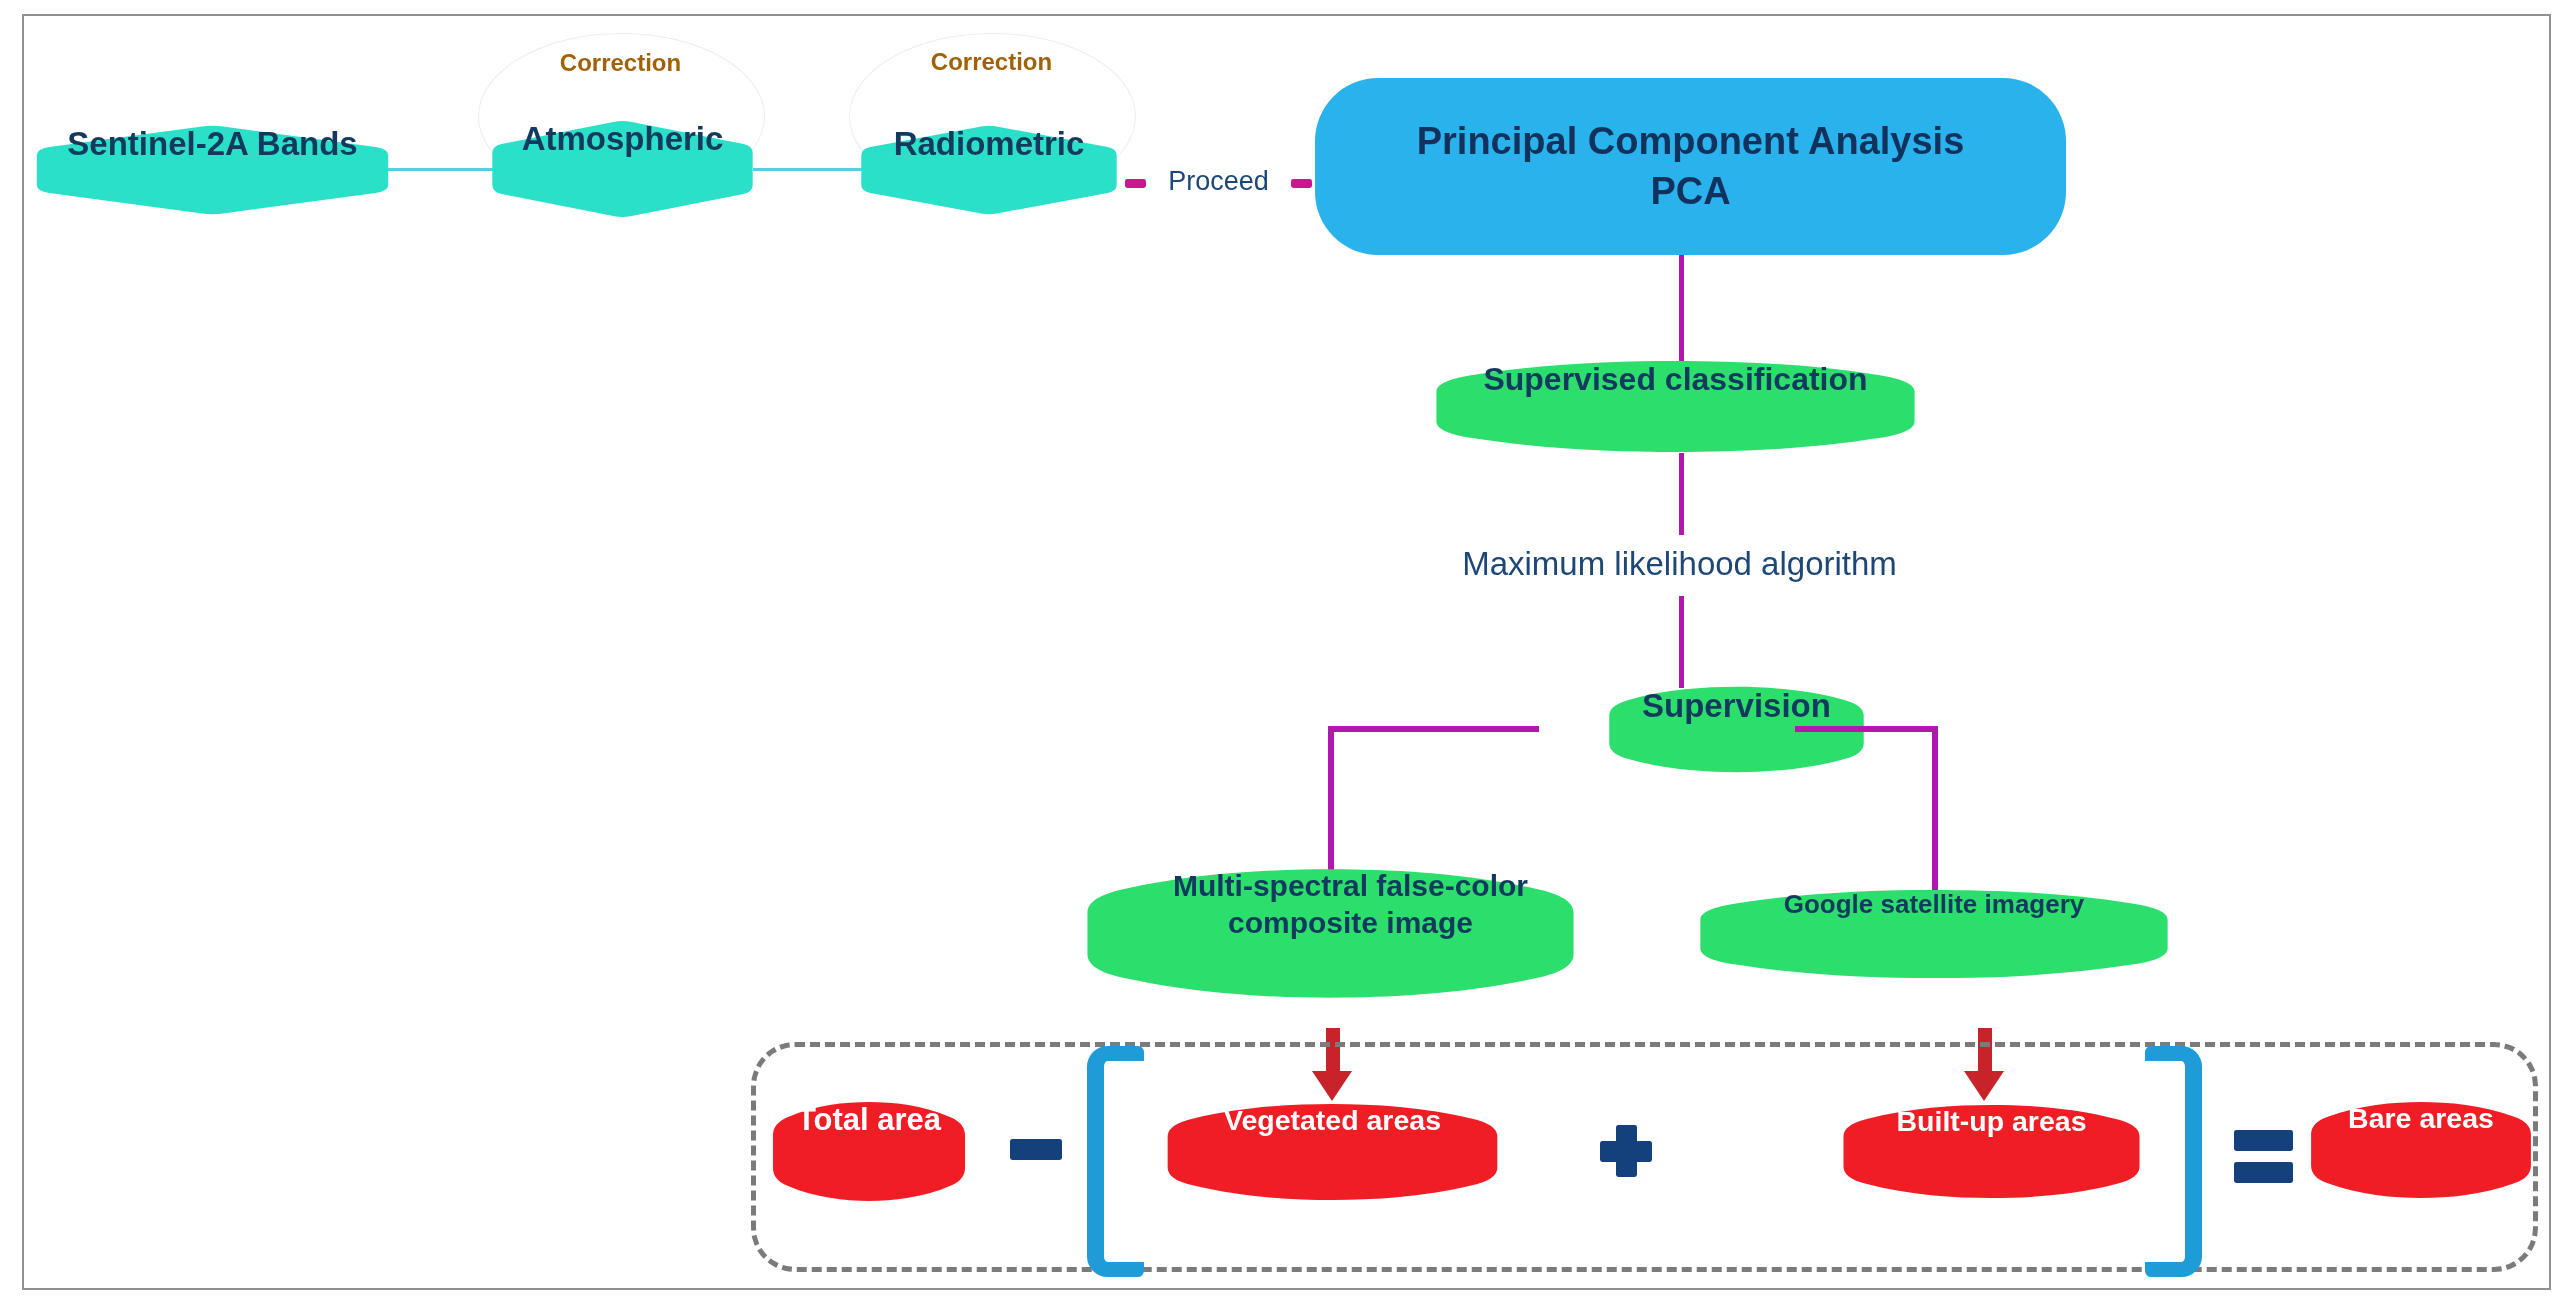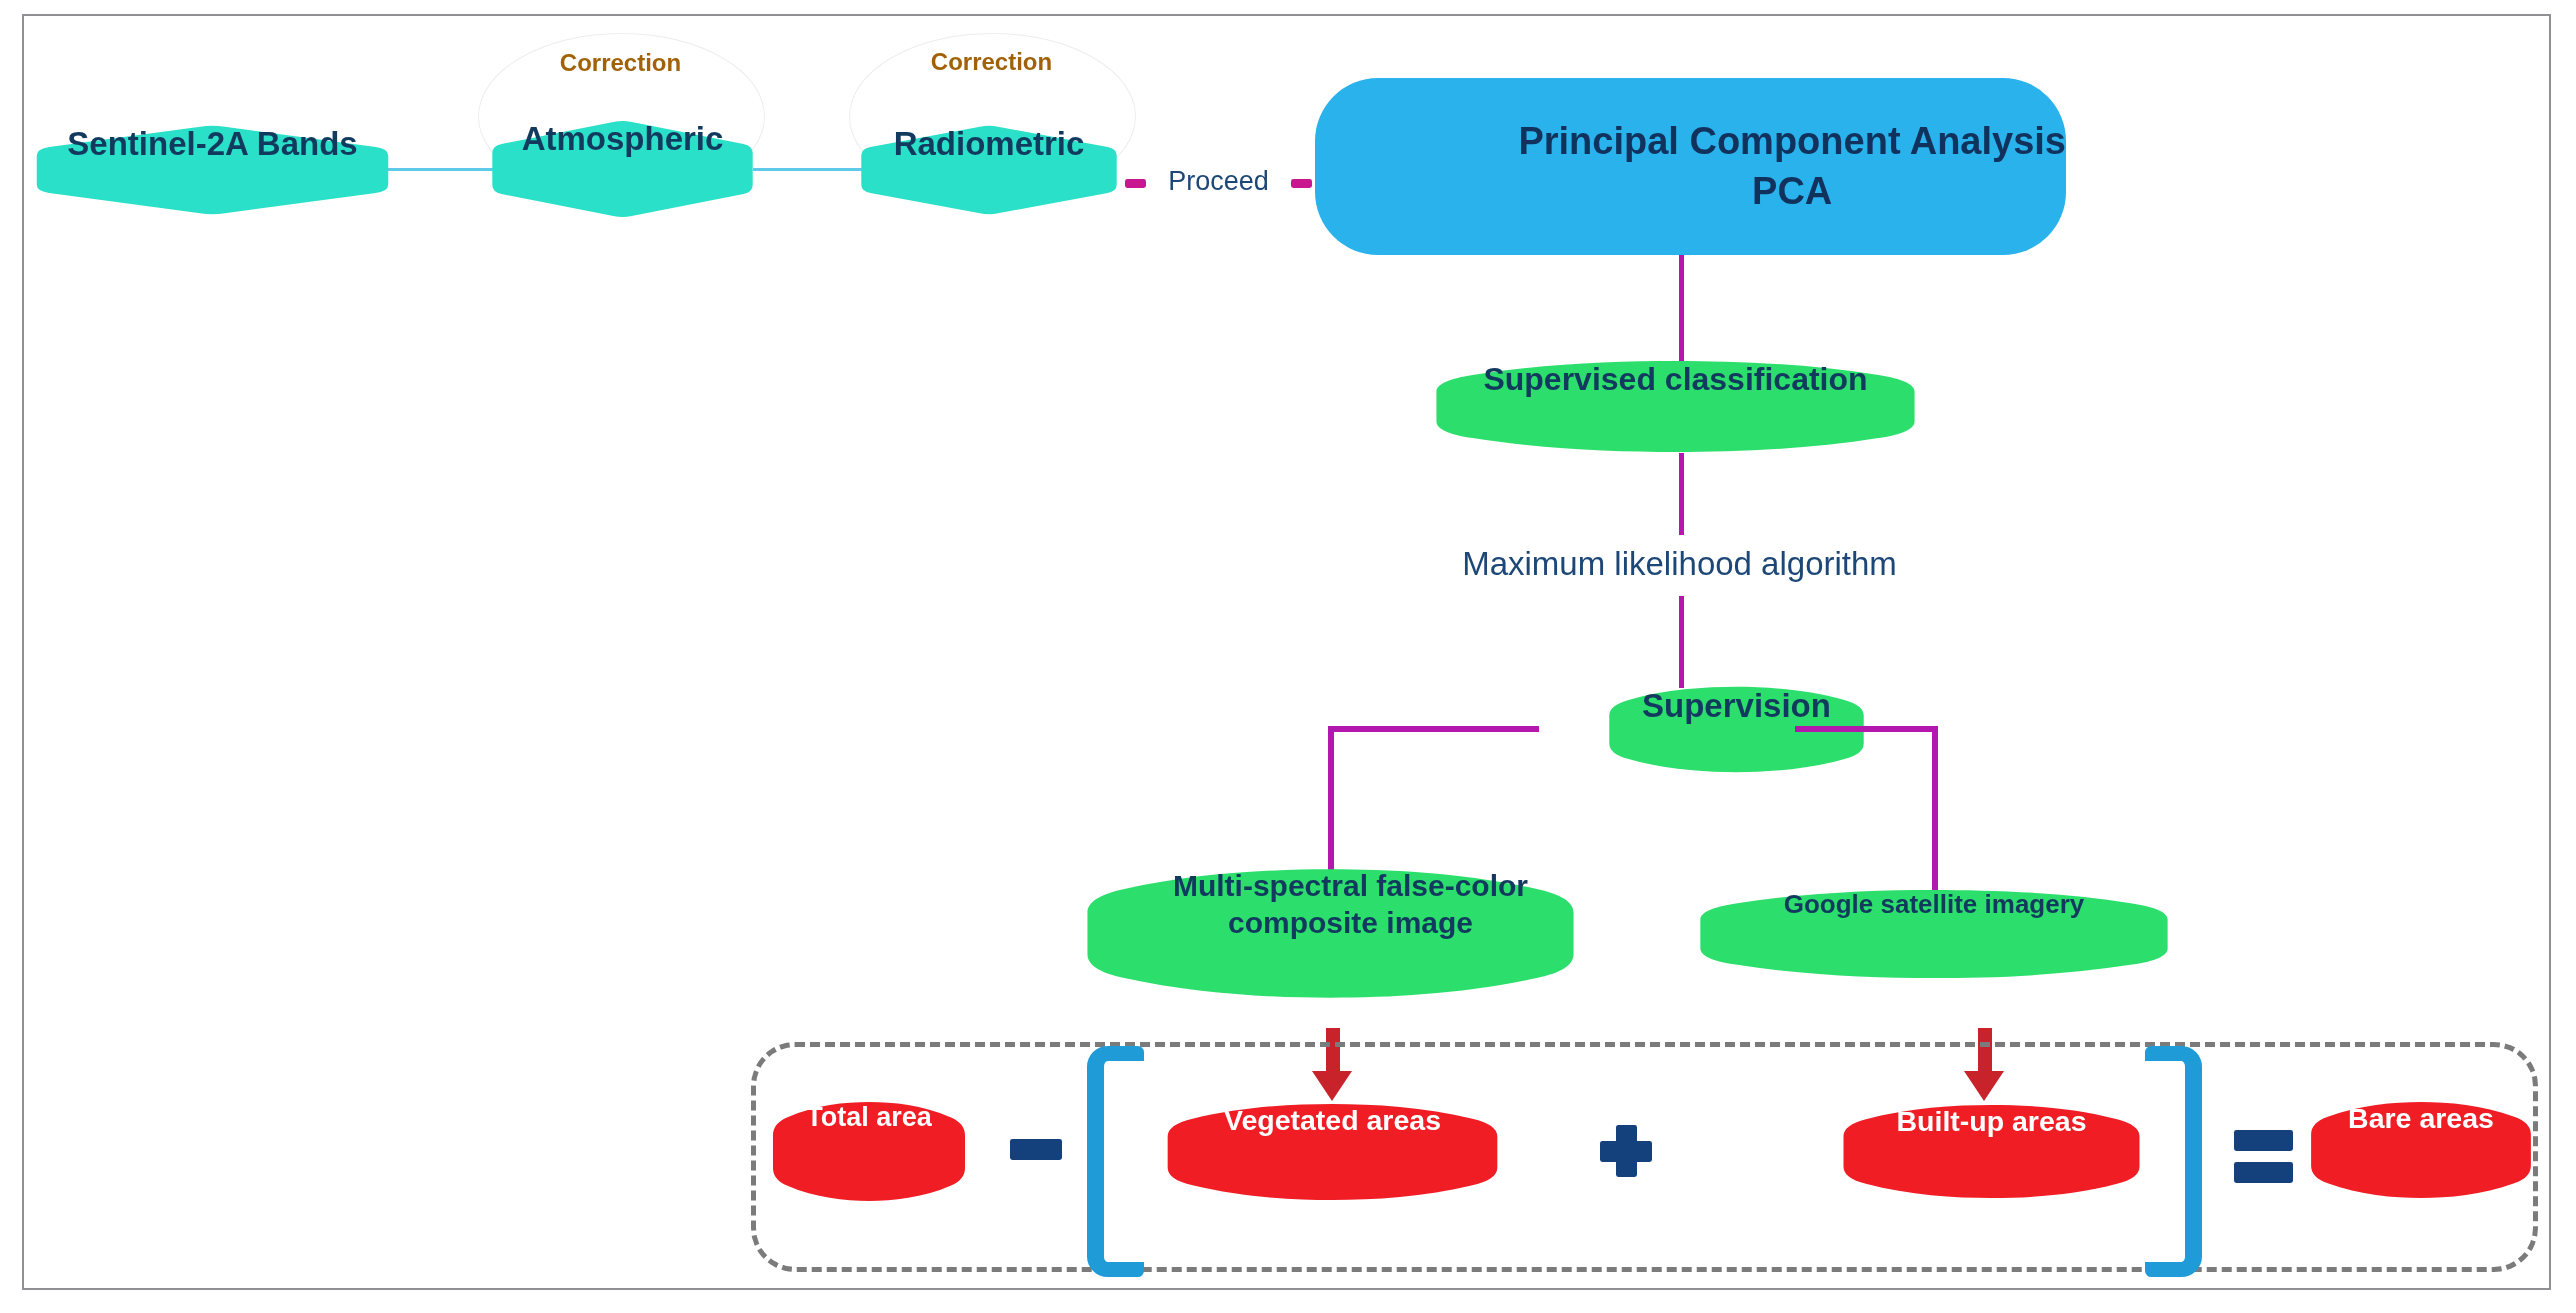--- a/index.html
+++ b/index.html
@@ -21,21 +21,21 @@
   .node svg.shape{position:absolute;left:0;top:0;width:100%;height:100%;}
   .node .lbl{position:relative;z-index:2;text-align:center;font-weight:700;
     color:var(--navy);line-height:1.22;}
   .hex path{fill:var(--teal);}
   .barrel-green path{fill:var(--green);}
   .barrel-red path{fill:var(--red);}
   .hex .lbl{font-size:33px;}
   .barrel-green .lbl{font-size:32px;}
   .barrel-red .lbl{color:var(--white);font-size:28.5px;}
   .pca-box{position:absolute;left:1315px;top:78px;width:751px;height:177px;
-    background:var(--blue);border-radius:63px;display:flex;align-items:center;justify-content:flex-end;}
+    background:var(--blue);border-radius:63px;display:flex;align-items:center;justify-content:center;}
   .pca-box .lbl{font-size:38px;font-weight:700;color:#11325c;text-align:center;line-height:1.3;}
   
   .txt{position:absolute;text-align:center;}
   .correction{font-size:24px;font-weight:700;color:#a16207;}
   .cloud{position:absolute;border:1.6px solid #ededed;border-radius:50%;}
   .plain{font-weight:400;}
   
   .cyanline{position:absolute;height:3.2px;background:var(--line-cyan);}
   .mline{position:absolute;background:var(--magenta);}
   .pdash{position:absolute;width:20.6px;height:8.7px;border-radius:2.4px;background:var(--pink-dash);}
@@ -160,21 +160,21 @@
     <div class="shaft"></div>
     <div class="head"></div>
   </div>
 
   <div class="dashedbox"></div>
 
   <div class="node barrel-red" style="left:772px;top:1101px;width:194px;height:101px;">
     <svg class="shape" viewBox="0 0 200 100" preserveAspectRatio="none">
         <path d="M 16,16 C 45,4 75,1 100,1 C 125,1 155,4 184,16 C 194,20 199,26 199,34 L 199,66 C 199,74 194,80 184,84 C 155,96 125,99 100,99 C 75,99 45,96 16,84 C 6,80 1,74 1,66 L 1,34 C 1,26 6,20 16,16 Z"></path>
       </svg>
-    <span class="lbl" style="font-size:27px;">Total area</span>
+    <span class="lbl" style="font-size:31px;">Total area</span>
   </div>
 
   <div class="op minus" style="left:1010px;top:1139px;" aria-label="minus">
     <div class="bar"></div>
   </div>
 
   <div class="bracket left" style="left:1087px;top:1046px;" aria-label="blue left square bracket"></div>
 
   <div class="node barrel-red" style="left:1166px;top:1103px;width:333px;height:98px;">
     <svg class="shape" viewBox="0 0 200 100" preserveAspectRatio="none">

